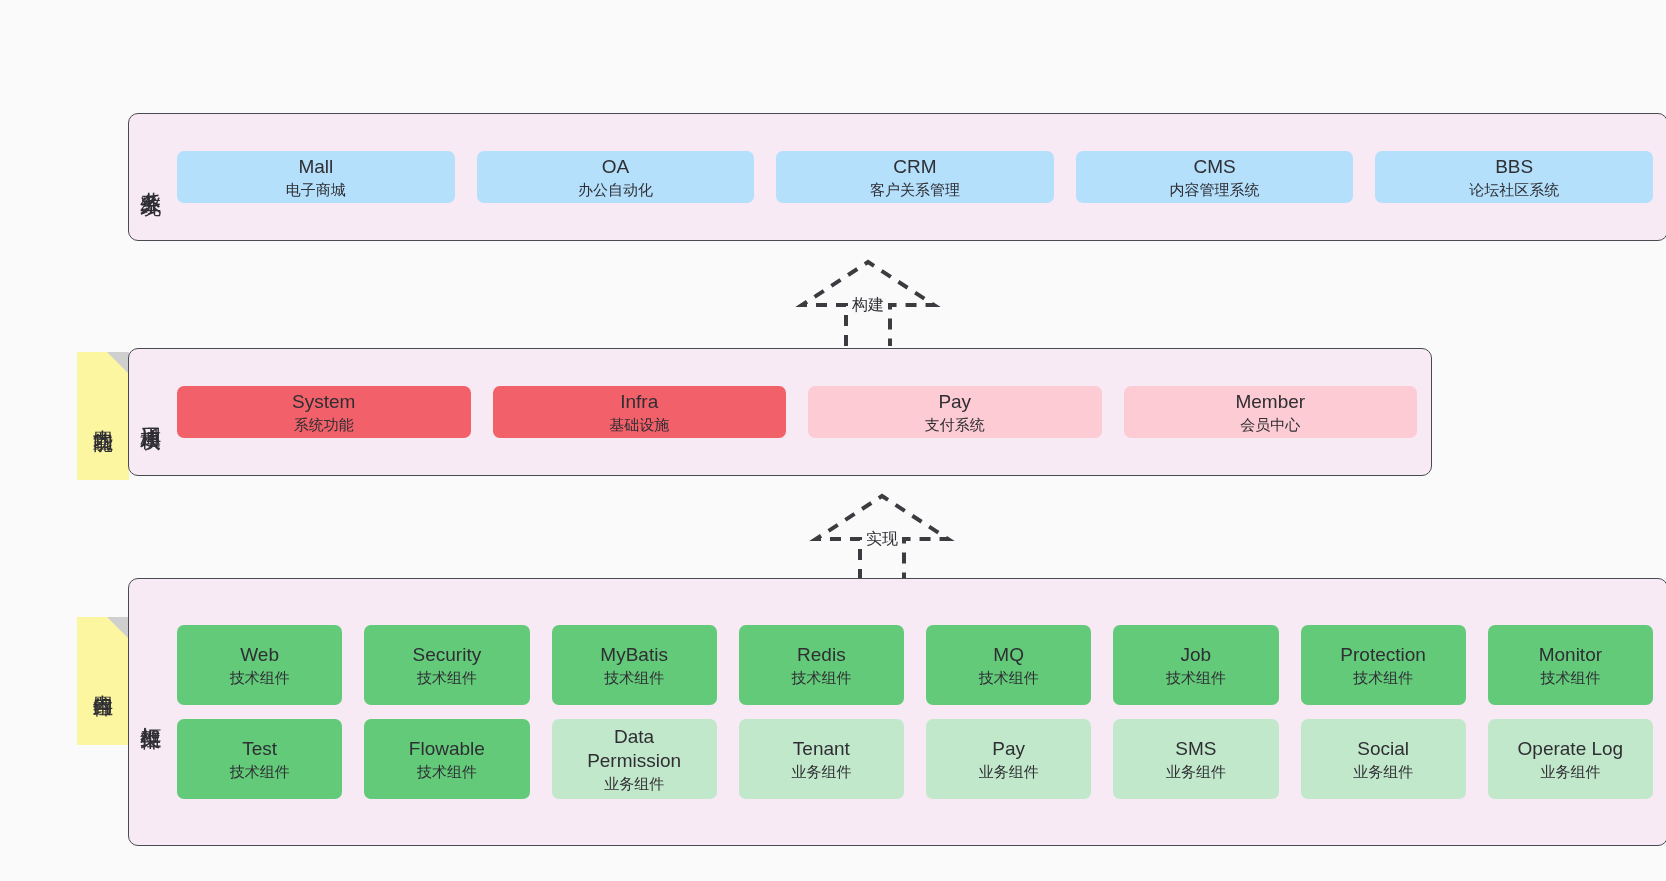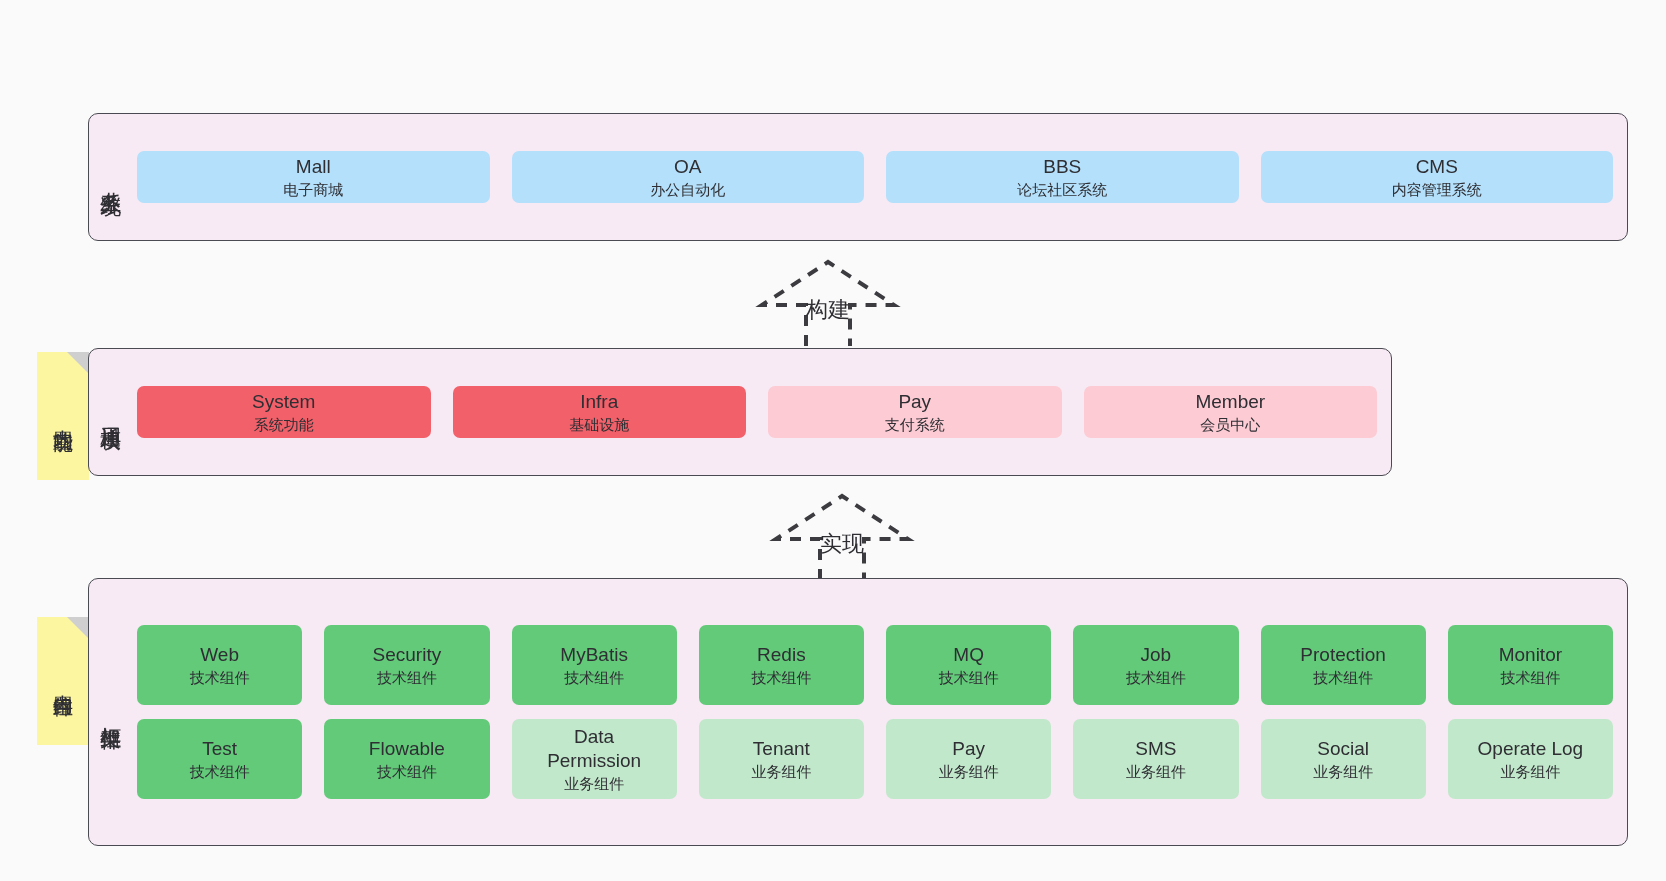--- a/index.html
+++ b/index.html
@@ -12,20 +12,21 @@
     height: 881px;
     font-family: "Liberation Sans", "DejaVu Sans", sans-serif;
     color: #333333;
     overflow: hidden;
     position: relative;
   }
 
   #canvas {
     position: absolute;
     inset: 0;
+    margin-left: 40px;
   }
 
   
   .layer {
     position: absolute;
     background: #f8eaf4;
     border: 1.6px solid #4a4a52;
     border-radius: 10px;
     box-sizing: border-box;
     display: flex;
@@ -119,21 +120,21 @@
   
   .uparrow {
     position: absolute;
   }
   .uparrow svg { display: block; overflow: visible; }
   .uparrow .arrow-label {
     position: absolute;
     left: 0;
     right: 0;
     text-align: center;
-    font-size: 22px;
+    font-size: 16px;
     color: #2e2e33;
     user-select: none;
     white-space: nowrap;
     font-family: Liberation Mono, monospace;
   }
 </style>
 </head>
 <body>
 
 <div id="canvas">
@@ -144,26 +145,30 @@
       <div class="row">
         <div class="node blue">
           <span class="en">Mall</span>
           <span class="cn">电子商城</span>
         </div>
         <div class="node blue">
           <span class="en">OA</span>
           <span class="cn">办公自动化</span>
         </div>
         <div class="node blue">
+          <span class="en">CRM</span>
+          <span class="cn">客户关系管理</span>
+        </div>
+        <div class="node blue">
+          <span class="en">CMS</span>
+          <span class="cn">内容管理系统</span>
+        </div>
+        <div class="node blue">
           <span class="en">BBS</span>
           <span class="cn">论坛社区系统</span>
-        </div>
-        <div class="node blue">
-          <span class="en">CMS</span>
-          <span class="cn">内容管理系统</span>
         </div>
       </div>
     </div>
   </div>
 
   <div class="uparrow" style="left:758px; top:258px; width:140px; height:90px;">
     <svg width="140" height="90" viewBox="0 0 140 90" fill="none">
       <path d="M48 88 L48 47 L4 47 L70 4 L136 47 L92 47 L92 88" stroke="#3b3b40" stroke-width="4" stroke-dasharray="11 9" fill="#ffffff" fill-opacity="0" stroke-linecap="butt"></path>
     </svg>
     <div class="arrow-label" style="top:37px;">构建</div>

